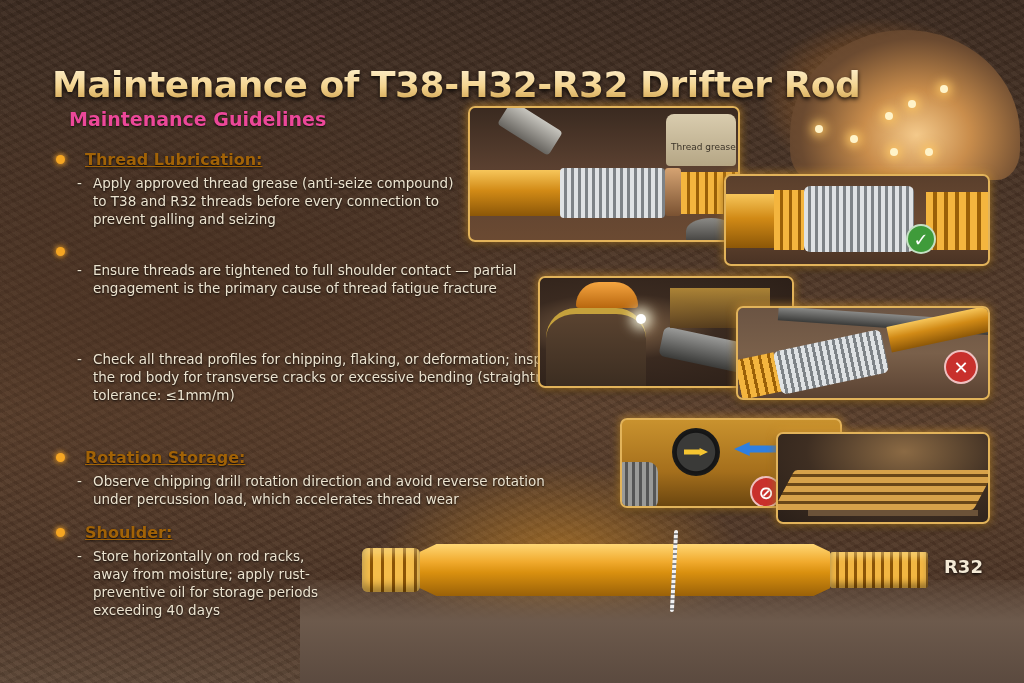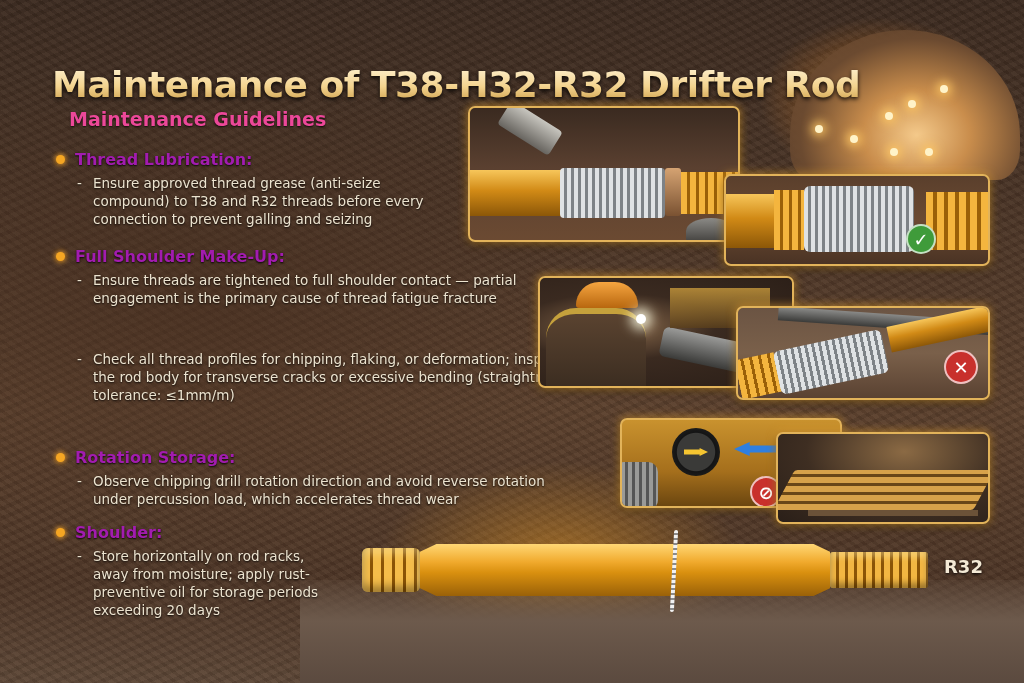--- a/index.html
+++ b/index.html
@@ -37,23 +37,24 @@
     margin-top: 12px;
   }
   .section-title {
     position: absolute; left: 53px; top: 108px;
     font-weight: bold; font-size: 19px; color: #ec4899;
     text-shadow: 0 1px 2px rgba(0,0,0,0.8);
     margin-left: 16px;
   }
   .guide { position: absolute; left: 56px; }
   .guide .head {
-    display: flex; align-items: center; gap: 10px;
-    font-weight: bold; font-size: 16px; color: #a21caf;
+    display: flex; align-items: center; gap: 20px;
+    font-weight: bold; font-size: 16px; color: #a16207;
     text-shadow: 0 1px 2px rgba(0,0,0,0.9);
+    text-decoration: underline;
   }
   .guide .dot { width: 9px; height: 9px; border-radius: 50%; background: #f5a623; box-shadow: 0 0 5px 1px rgba(255,170,40,0.8); }
   .guide .body {
     display: flex; margin-top: 5px; margin-left: 21px;
     font-size: 13.5px; line-height: 18px; color: #ece3cf;
     text-shadow: 0 1px 2px rgba(0,0,0,0.9);
   }
   .guide .dash { width: 16px; flex: none; }
   .photo {
     position: absolute; border: 2px solid #e2b35a; border-radius: 7px; overflow: hidden;
@@ -110,28 +111,27 @@
 <h1 class="title">Maintenance of T38-H32-R32 Drifter Rod</h1>
 <h2 class="section-title">Maintenance Guidelines</h2>
 
 <div class="guide" style="top:150px; width:400px;">
   <div class="head">
       <span class="dot"></span>
       <span>Thread Lubrication:</span>
     </div>
   <div class="body">
       <span class="dash">-</span>
-      <span>Ensure approved thread grease (anti-seize compound) to T38 and R32 threads before every connection to prevent galling and seizing</span>
+      <span>Apply approved thread grease (anti-seize compound) to T38 and R32 threads before every connection to prevent galling and seizing</span>
     </div>
 </div>
 
 <div class="guide" style="top:247px; width:480px;">
   <div class="head">
       <span class="dot"></span>
-      <span>Full Shoulder Make-Up:</span>
     </div>
   <div class="body">
       <span class="dash">-</span>
       <span>Ensure threads are tightened to full shoulder contact — partial engagement is the primary cause of thread fatigue fracture</span>
     </div>
 </div>
 
 <div class="guide" style="top:345px; width:520px;">
   <div class="body">
       <span class="dash">-</span>
@@ -150,30 +150,33 @@
     </div>
 </div>
 
 <div class="guide" style="top:523px; width:280px;">
   <div class="head">
       <span class="dot"></span>
       <span>Shoulder:</span>
     </div>
   <div class="body">
       <span class="dash">-</span>
-      <span>Store horizontally on rod racks, away from moisture; apply rust-preventive oil for storage periods exceeding 20 days</span>
+      <span>Store horizontally on rod racks, away from moisture; apply rust-preventive oil for storage periods exceeding 40 days</span>
     </div>
 </div>
 
 <div class="photo" style="left:468px; top:106px; width:272px; height:136px; background:linear-gradient(180deg,#3a2a20 0%,#5a4030 45%,#6b4a32 100%);">
   <div class="rod-seg" style="left:0; top:62px; width:100px; height:46px;"></div>
   <div class="thread" style="left:90px; top:60px; width:105px; height:50px; border-radius:4px;"></div>
   <div style="position:absolute; left:195px; top:60px; width:16px; height:48px; background:linear-gradient(180deg,#d5a372,#7a5232); border-radius:3px;"></div>
   <div class="rod-seg" style="left:211px; top:64px; width:61px; height:42px; background:repeating-linear-gradient(90deg,#f4b53e 0 6px,#9a6008 6px 9px);"></div>
   <div style="position:absolute; left:30px; top:6px; width:60px; height:28px; background:linear-gradient(180deg,#c8c6bf,#67645f); transform:rotate(32deg); border-radius:4px;"></div>
+  <div style="position:absolute; left:196px; top:6px; width:70px; height:52px; border-radius:8px 8px 4px 4px; background:linear-gradient(180deg,#d9ccae,#b5a685);">
+    <span style="position:absolute; left:5px; top:28px; font-size:9px; color:#3b3328; white-space:nowrap;">Thread grease</span>
+  </div>
   <div style="position:absolute; left:216px; top:110px; width:50px; height:26px; border-radius:50% 50% 6px 6px; background:linear-gradient(180deg,#8b8a86,#3e3c39);"></div>
 </div>
 
 <div class="photo" style="left:724px; top:174px; width:266px; height:92px; background:linear-gradient(180deg,#5a3f2c,#6b4a32 50%,#4a3324);">
   <div class="rod-seg" style="left:0; top:18px; width:50px; height:54px;"></div>
   <div class="rod-seg" style="left:48px; top:14px; width:30px; height:60px; background:repeating-linear-gradient(90deg,#f4b53e 0 6px,#9a6008 6px 9px);"></div>
   <div class="thread" style="left:78px; top:10px; width:110px; height:66px; border-radius:6px;"></div>
   <div class="rod-seg" style="left:200px; top:16px; width:66px; height:58px; background:repeating-linear-gradient(90deg,#f4b53e 0 7px,#9a6008 7px 11px);"></div>
   <div class="badge" style="left:180px; top:48px; background:#3f9b3a;">✓</div>
 </div>

